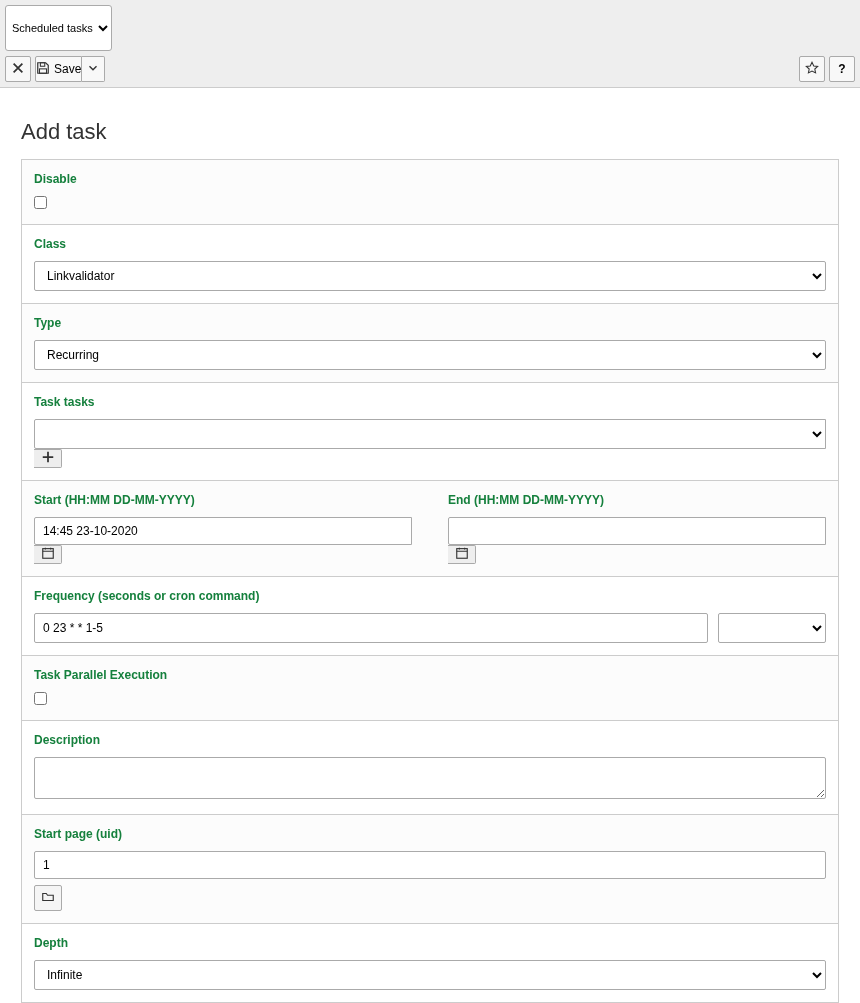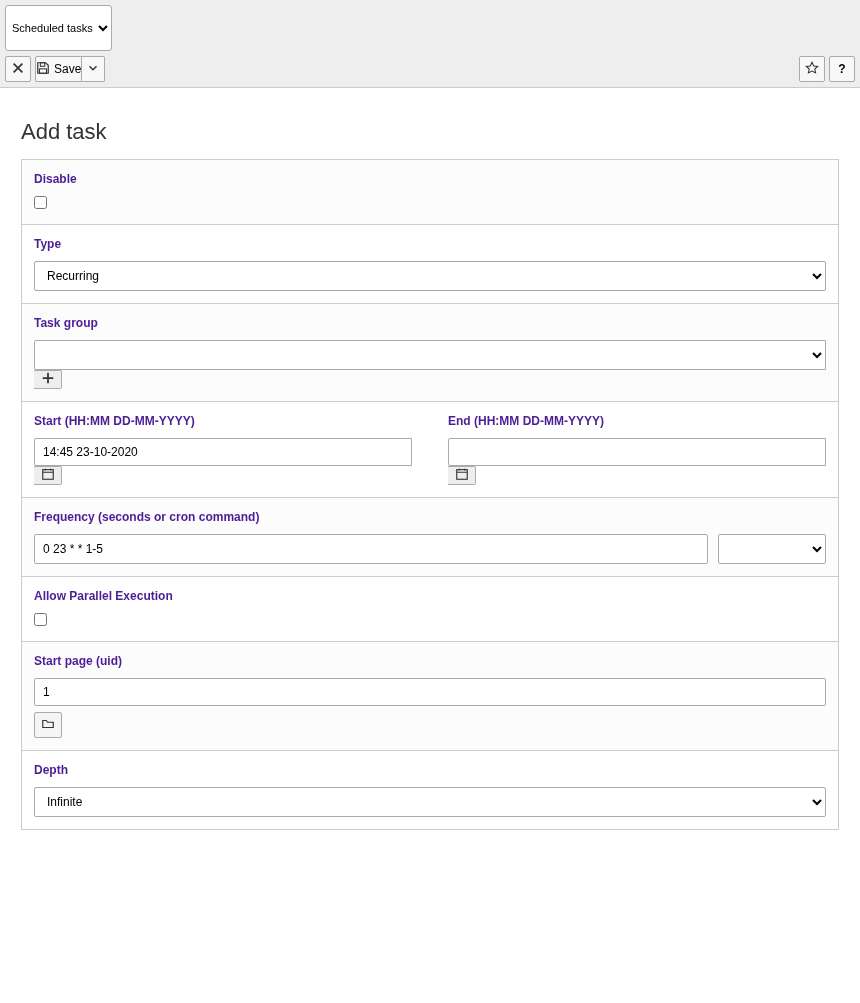--- a/index.html
+++ b/index.html
@@ -57,21 +57,21 @@
   .section {
     border-bottom: 1px solid #ccc;
     padding: 12px;
     background:#fff;
   }
   .section:nth-child(odd){ background:#fcfcfc; }
   .section:last-child { border-bottom: none; }
   .section-label {
     font-weight: bold;
     margin-bottom: 10px;
-    color:#4c1d95;
+    color:#15803d;
   }
   .full-select, .full-input, .full-textarea {
     width: 100%;
     padding: 6px 8px;
     border: 1px solid #aaa;
     font-size: 12px;
     background:#fff;
     border-radius:2px;
     font-family:inherit;
   }
@@ -159,30 +159,36 @@
 <div class="content">
   <h1>Add task</h1>
 
   <div class="form-panel">
 
     <div class="section">
       <div class="section-label">Disable</div>
       <input type="checkbox" style="">
     </div>
 
+    <div class="section">
+      <div class="section-label">Class</div>
+      <select class="full-select">
+        <option>Linkvalidator</option>
+      </select>
+    </div>
 
     <div class="section">
       <div class="section-label">Type</div>
       <select class="full-select">
         <option>Recurring</option>
       </select>
     </div>
 
     <div class="section">
-      <div class="section-label">Task group</div>
+      <div class="section-label">Task tasks</div>
       <div class="input-group">
         <select class="full-select">
           <option></option>
         </select>
         <button class="addon-btn">
           <span>
             <svg viewBox="0 0 16 16">
                 <path d="M8 2v12M2 8h12" stroke="#333" stroke-width="2"></path>
               </svg>
           </span>
@@ -227,24 +233,28 @@
       <div class="section-label">Frequency (seconds or cron command)</div>
       <div class="freq-row">
         <input class="full-input" type="text" value="0 23 * * 1-5" style="">
         <select class="full-select">
           <option></option>
         </select>
       </div>
     </div>
 
     <div class="section">
-      <div class="section-label">Allow Parallel Execution</div>
+      <div class="section-label">Task Parallel Execution</div>
       <input type="checkbox" style="">
     </div>
 
+    <div class="section">
+      <div class="section-label">Description</div>
+      <textarea class="full-textarea" style=""></textarea>
+    </div>
 
     <div class="section">
       <div class="section-label">Start page (uid)</div>
       <input class="full-input" type="text" value="1" style="">
       <button class="small-btn">
         <span>
           <svg viewBox="0 0 16 16">
               <path d="M2 4h4l1.5 2H14v6H2z" fill="none" stroke="#333" stroke-width="1.3"></path>
             </svg>
         </span>

